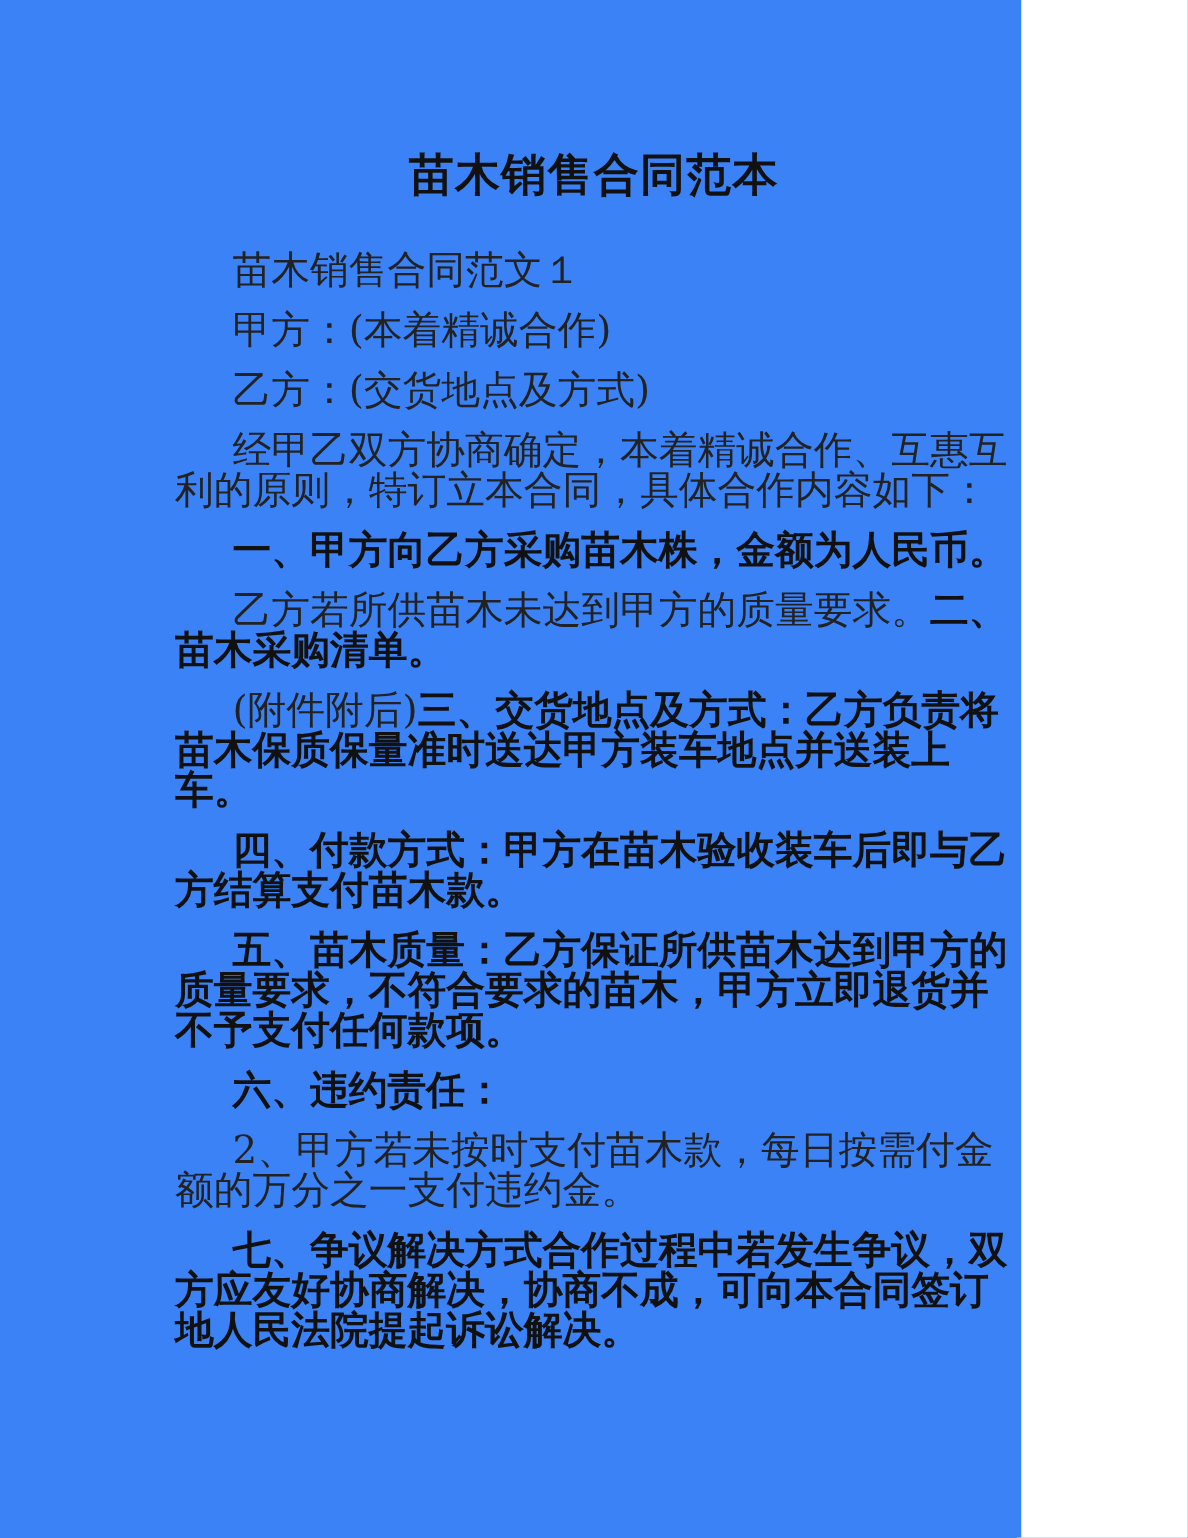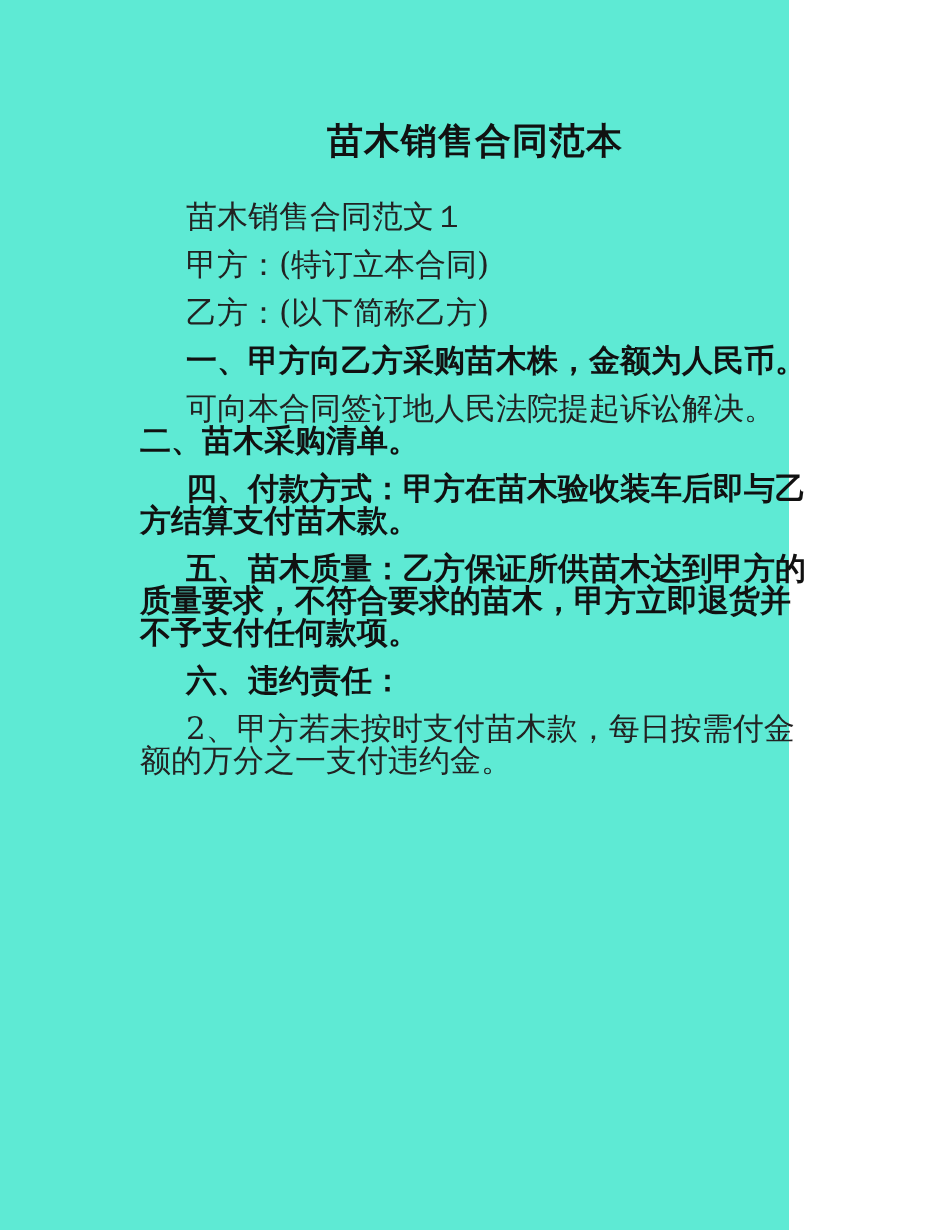--- a/index.html
+++ b/index.html
@@ -1,39 +1,42 @@
 <!DOCTYPE html>
 <html><head>
   <meta charset="utf-8">
   <style>
     html, body { margin: 0; padding: 0; background: #ffffff; }
     body { width: 950px; height: 1230px; position: relative; overflow: hidden; }
-    .page { position: absolute; left: 0; top: 0; width: 789px; height: 1230px; background: #5eead4; }
+    .page { position: absolute; left: 0; top: 0; width: 789px; height: 1230px; background: #3b82f6; padding-left: 28px; }
     .title {
       position: absolute; left: 0; top: 117px; width: 950px; text-align: center;
       font-family: "DejaVu Sans", sans-serif; font-weight: bold; font-size: 36px;
       color: #111; letter-spacing: 1px; line-height: 48px;
     }
     .body {
       position: absolute; left: 140px; top: 200px; width: 680px;
       font-family: "DejaVu Serif", serif; font-size: 31px; color: #222;
     }
     .para { margin: 0 0 16px 0; text-indent: 46px; line-height: 32px; }
     .para .b { font-family: "DejaVu Sans", sans-serif; font-weight: bold; color: #111; }
     .para .n { font-weight: normal; }
   </style>
 </head>
 <body>
 
 <div class="page">
   <div class="title">苗木销售合同范本</div>
   <div class="body" id="doc-body">
       <p class="para"><span class="n">苗木销售合同范文１</span></p>
-      <p class="para"><span class="n">甲方：(特订立本合同)</span></p>
-      <p class="para"><span class="n">乙方：(以下简称乙方)</span></p>
+      <p class="para"><span class="n">甲方：(本着精诚合作)</span></p>
+      <p class="para"><span class="n">乙方：(交货地点及方式)</span></p>
+      <p class="para"><span class="n">经甲乙双方协商确定，本着精诚合作、互惠互利的原则，特订立本合同，具体合作内容如下：</span></p>
       <p class="para"><span class="b">一、甲方向乙方采购苗木株，金额为人民币。</span></p>
-      <p class="para"><span class="n">可向本合同签订地人民法院提起诉讼解决。</span><span class="b">二、苗木采购清单。</span></p>
+      <p class="para"><span class="n">乙方若所供苗木未达到甲方的质量要求。</span><span class="b">二、苗木采购清单。</span></p>
+      <p class="para"><span class="n">(附件附后)</span><span class="b">三、交货地点及方式：乙方负责将苗木保质保量准时送达甲方装车地点并送装上车。</span></p>
       <p class="para"><span class="b">四、付款方式：甲方在苗木验收装车后即与乙方结算支付苗木款。</span></p>
       <p class="para"><span class="b">五、苗木质量：乙方保证所供苗木达到甲方的质量要求，不符合要求的苗木，甲方立即退货并不予支付任何款项。</span></p>
       <p class="para"><span class="b">六、违约责任：</span></p>
       <p class="para"><span class="n">2、甲方若未按时支付苗木款，每日按需付金额的万分之一支付违约金。</span></p>
+      <p class="para"><span class="b">七、争议解决方式合作过程中若发生争议，双方应友好协商解决，协商不成，可向本合同签订地人民法院提起诉讼解决。</span></p>
     </div>
 </div>
 
 </body></html>

